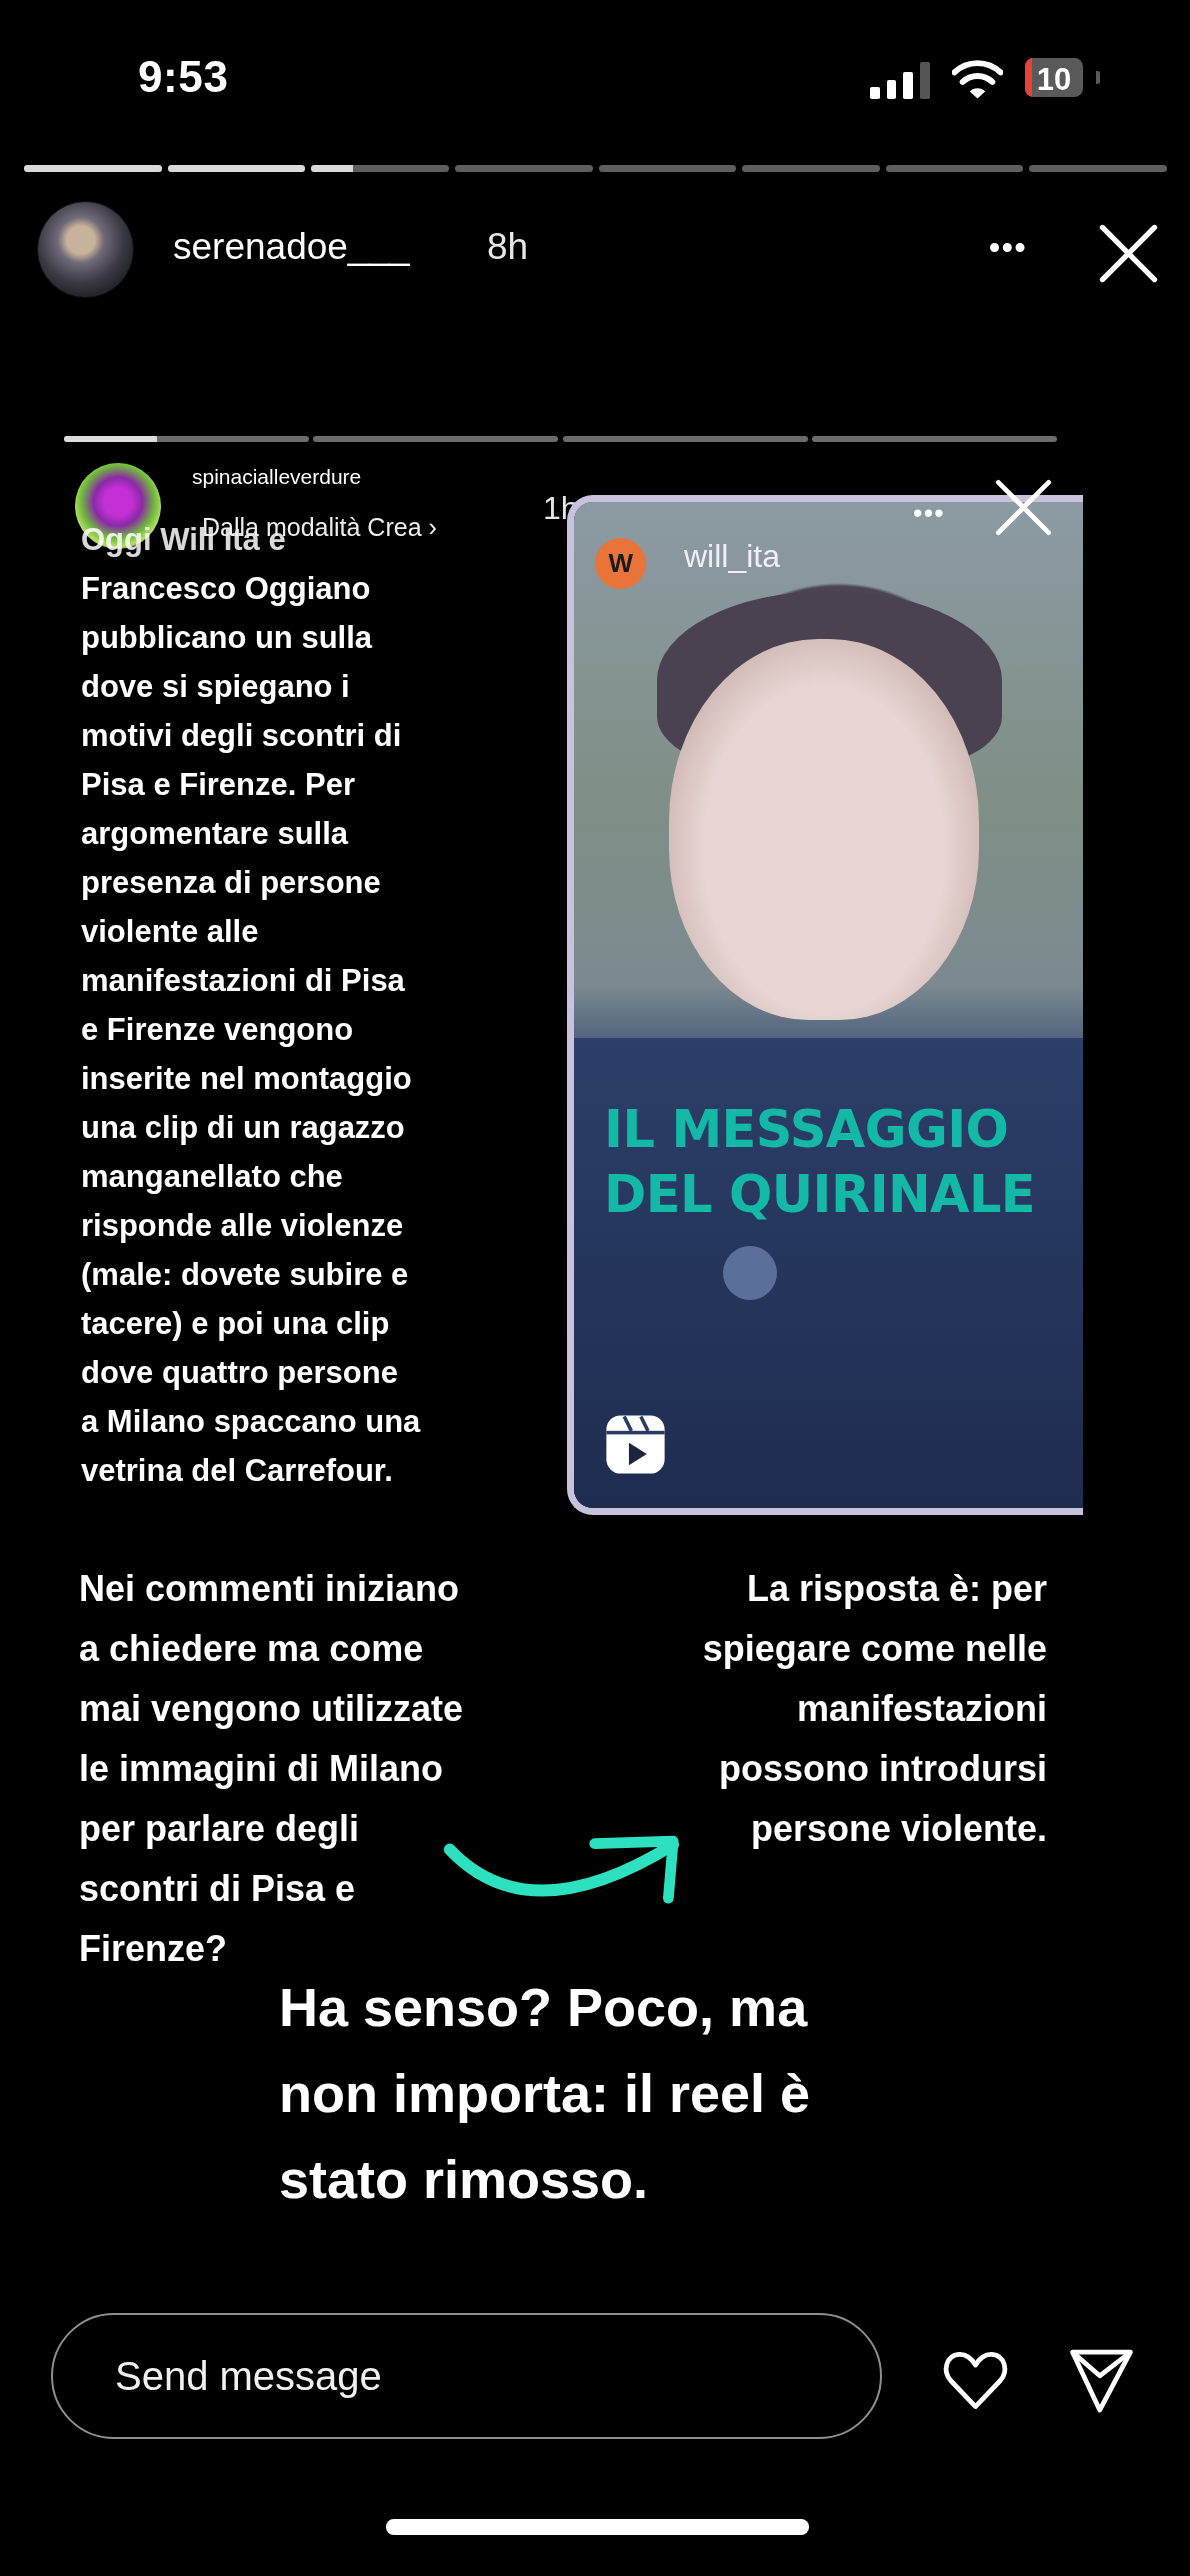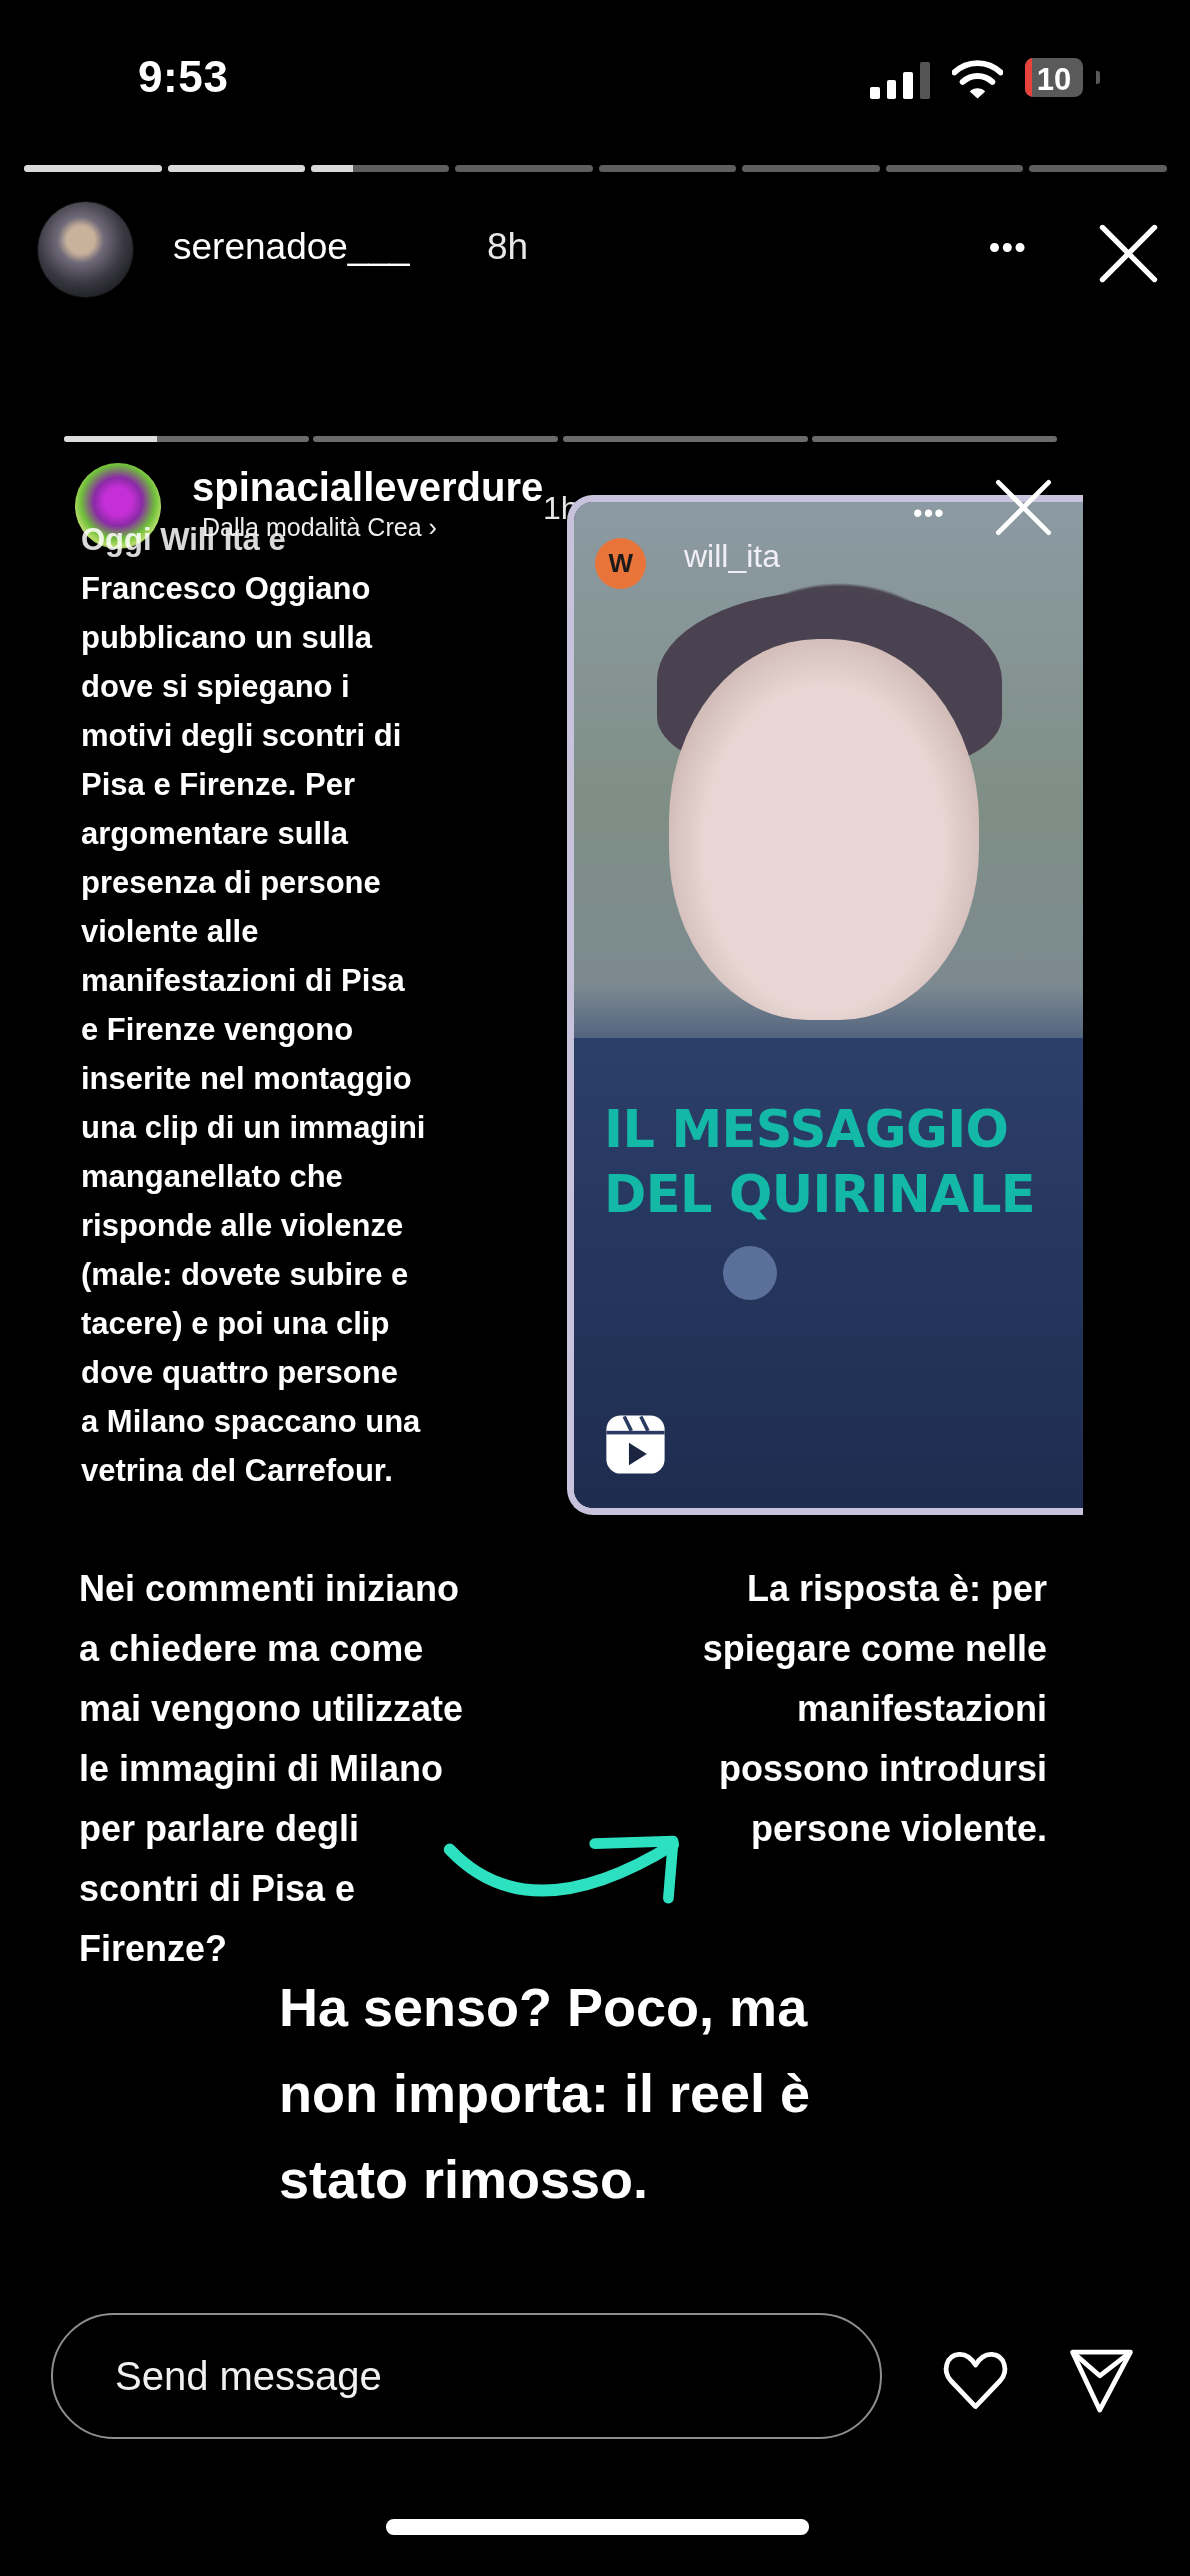--- a/index.html
+++ b/index.html
@@ -29,21 +29,21 @@
   .outer-time { left: 487px; top: 226px; font-size: 37px; color: #e8e8e8; text-align: right; }
   .more-outer { left: 981px; top: 230px; width: 54px; height: 36px; font-size: 33px; letter-spacing: 1.2px; text-align: center; line-height: 36px; }
   .close-outer { left: 1093px; top: 218px; width: 71px; height: 71px; }
 
   
   .progress-inner { left: 64px; top: 436px; width: 993px; height: 6px; display: flex; gap: 4.8px; }
   .progress-inner .seg { border-radius: 3px; background: #6b6b6b; }
   .progress-inner .seg .fill { background: #dcdcdc; }
   .avatar-inner { left: 75px; top: 463px; width: 86px; height: 86px; border-radius: 50%;
                   background: radial-gradient(circle at 50% 45%, #c42fd6 0 22%, #8a2aa6 38%, #6fbf3a 58%, #b7dc6a 70%, #4a7a2a 80%); }
-  .inner-user { left: 192px; top: 465px; font-size: 40px; font-weight: 700; }
+  .inner-user { left: 192px; top: 465px; font-size: 21px; font-weight: 400; }
   .inner-time { left: 543px; top: 490px; font-size: 32px; color: #e6e6e6; }
   .inner-sub { left: 202px; top: 513px; font-size: 25px; color: #eee; }
 
   
   .lefttext { left: 81px; top: 515px; width: 452px; font-size: 31px; font-weight: 700; line-height: 49px; }
   .lefttext .ghost { opacity: .85; }
 
   
   .reel { left: 567px; top: 495px; width: 509px; height: 1006px; border-radius: 26px 0 0 26px;
           border: 7.1px solid #c9c2dc; border-right: none; overflow: hidden; background: #2d3f63; }
@@ -150,21 +150,21 @@
   <div>pubblicano un sulla</div>
   <div>dove si spiegano i</div>
   <div>motivi degli scontri di</div>
   <div>Pisa e Firenze. Per</div>
   <div>argomentare sulla</div>
   <div>presenza di persone</div>
   <div>violente alle</div>
   <div>manifestazioni di Pisa</div>
   <div>e Firenze vengono</div>
   <div>inserite nel montaggio</div>
-  <div>una clip di un immagini</div>
+  <div>una clip di un ragazzo</div>
   <div>manganellato che</div>
   <div>risponde alle violenze</div>
   <div>(male: dovete subire e</div>
   <div>tacere) e poi una clip</div>
   <div>dove quattro persone</div>
   <div>a Milano spaccano una</div>
   <div>vetrina del Carrefour.</div>
 </div>
 <div class="abs inner-sub">Dalla modalità Crea ›</div>
 

